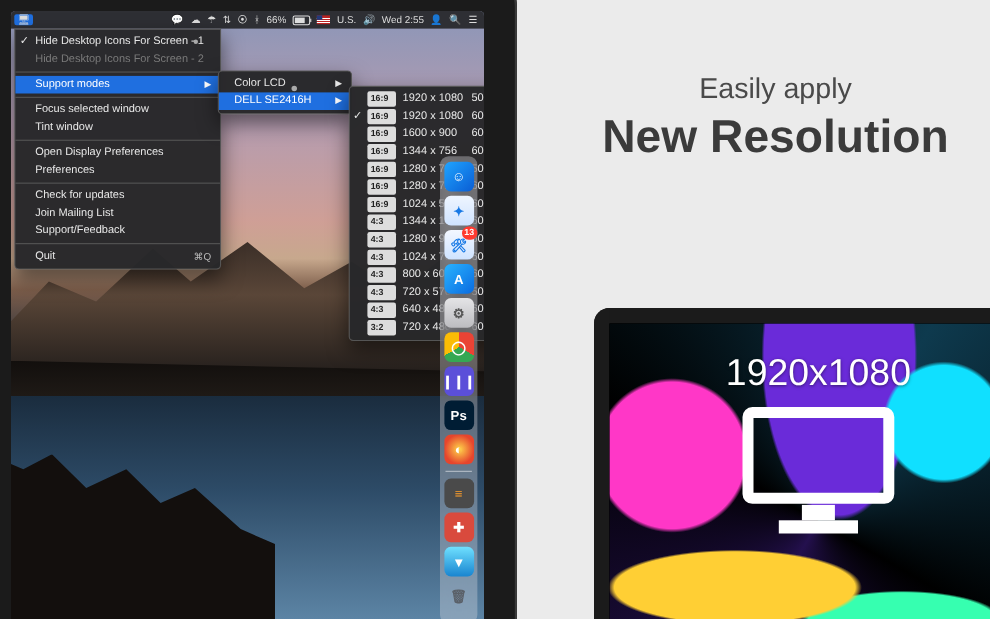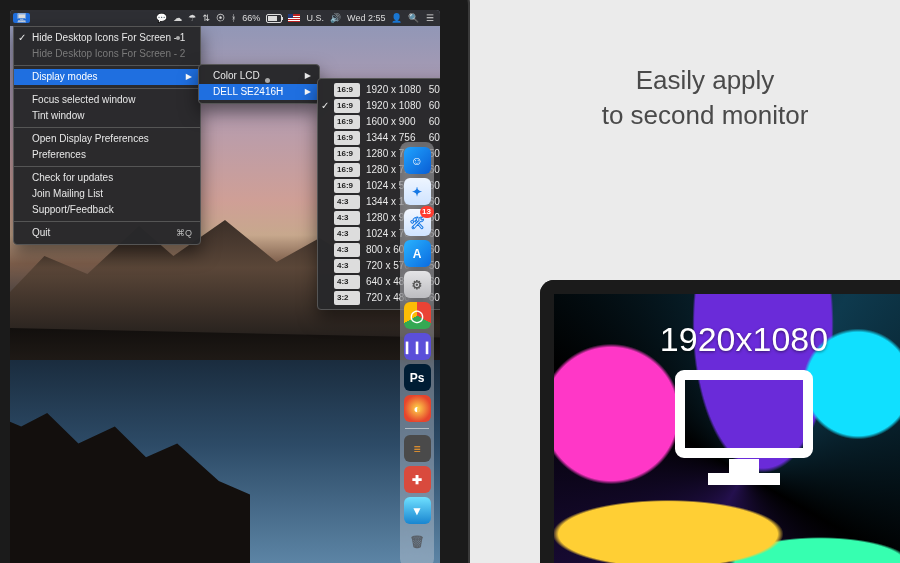--- a/index.html
+++ b/index.html
@@ -118,21 +118,21 @@
     <div class="menu" id="mainmenu">
         <div class="mi check">
           <span>Hide Desktop Icons For Screen - 1</span>
           <span class="dot"></span>
         </div>
         <div class="mi disabled">
           <span>Hide Desktop Icons For Screen - 2</span>
         </div>
         <div class="sep"></div>
         <div class="mi hasSub hilite">
-          <span>Display modes</span>
+          <span>Support modes</span>
         </div>
         <div class="sep"></div>
         <div class="mi">
           <span>Focus selected window</span>
         </div>
         <div class="mi">
           <span>Tint window</span>
         </div>
         <div class="sep"></div>
         <div class="mi">
@@ -254,21 +254,21 @@
         <div class="ddiv"></div>
         <div class="dico" style="background: rgb(74, 74, 74); color: rgb(255, 159, 42);">≡</div>
         <div class="dico" style="background: rgb(217, 74, 61);">✚</div>
         <div class="dico" style="background: linear-gradient(rgb(111, 224, 255), rgb(25, 133, 208));">▼</div>
         <div class="dico" style="background: transparent; color: rgb(90, 96, 104);">🗑</div>
       </div>
   </div>
 
   <div class="promo">
     <div class="l1">Easily apply</div>
-    <div class="l3">to second monitor</div>
+    <div class="l2">New Resolution</div>
   </div>
 
   <div class="secmon">
     <div class="abstract"></div>
     <div class="overlay">
       <div class="txt">1920x1080</div>
       <div class="monicon">
         <svg width="140" height="120" viewBox="0 0 140 120" fill="none">
           <rect x="6" y="6" width="128" height="78" rx="4" stroke="#fff" stroke-width="10"></rect>
           <rect x="55" y="90" width="30" height="14" fill="#fff"></rect>

